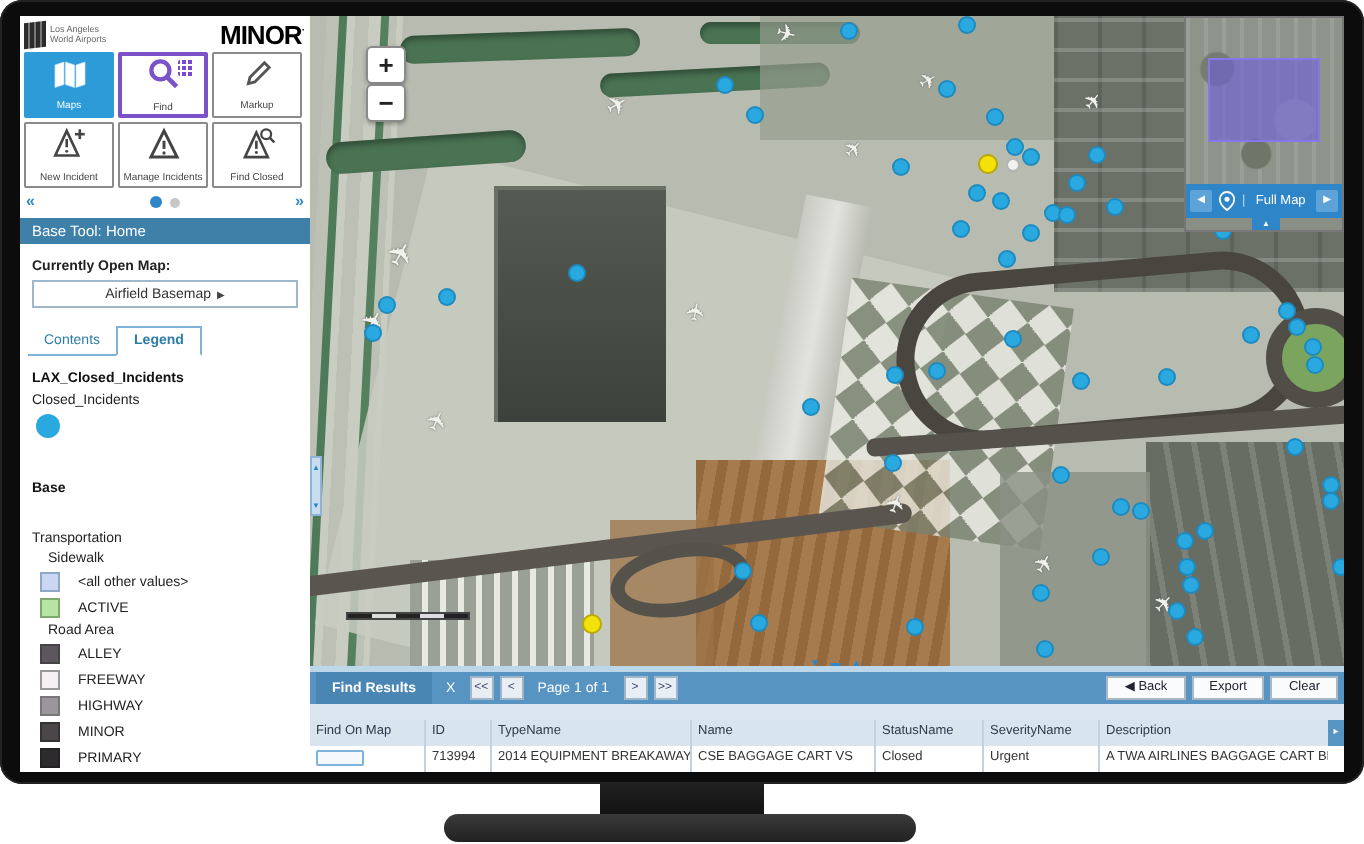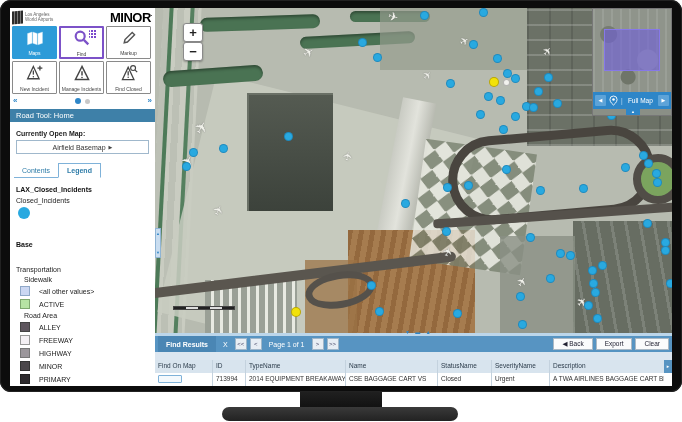--- a/index.html
+++ b/index.html
@@ -184,21 +184,21 @@
           </div>
         </div>
 
     <div class="carousel">
       <span class="car-arrow car-left">«</span>
       <span class="car-dot1"></span>
       <span class="car-dot2"></span>
       <span class="car-arrow car-right">»</span>
     </div>
 
-    <div class="tool-header">Road Tool: Home</div>
+    <div class="tool-header">Base Tool: Home</div>
 
     <div class="com-label">Currently Open Map:</div>
     <div class="map-select">
       <span>Airfield Basemap</span>
           <span class="arr">▶</span>
     </div>
 
     <div class="tabs">
       <div class="tab">Contents</div>
       <div class="tab active">Legend</div>

